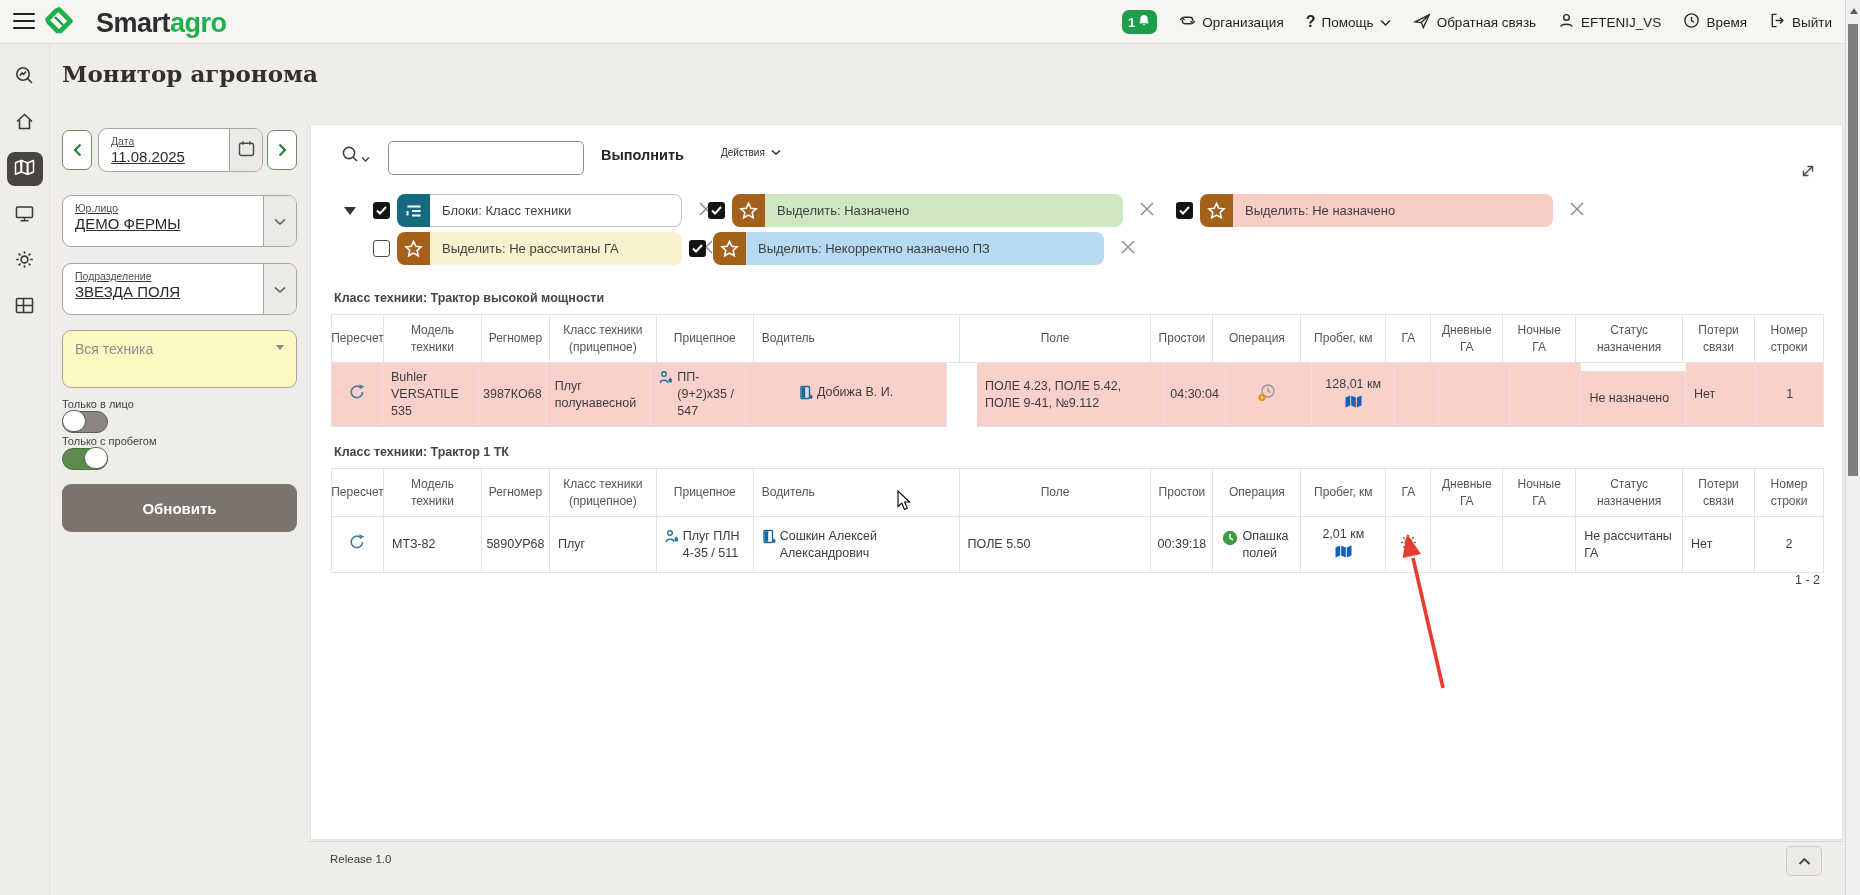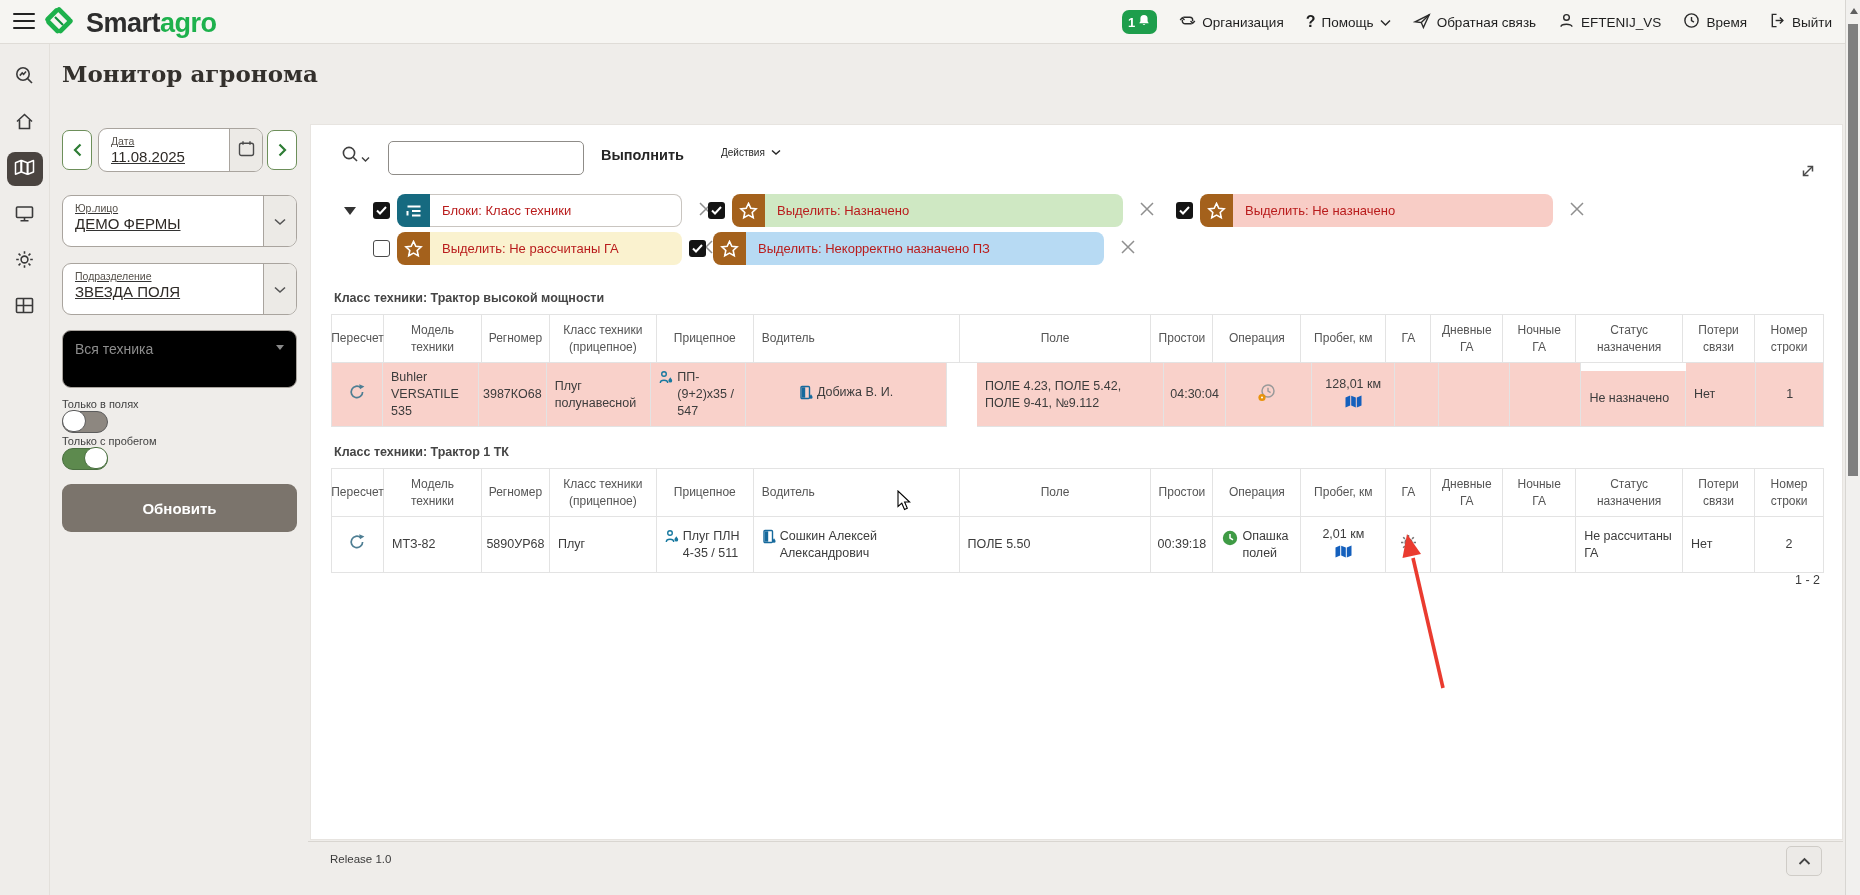--- a/index.html
+++ b/index.html
@@ -5,21 +5,21 @@
   * { margin:0; padding:0; box-sizing:border-box; }
   html,body { width:1860px; height:895px; overflow:hidden; }
   body { font-family:"Liberation Sans", sans-serif; color:#333; }
   .stage { position:relative; width:1860px; height:895px; background:#efedea; }
 
   
   .topbar { position:absolute; left:0; top:0; width:1860px; height:44px;
             background:#f6f5f2; border-bottom:1px solid #dfdcd7; z-index:5; }
   .hamburger { position:absolute; left:13px; top:13px; width:22px; height:18px; cursor:pointer; }
   .hamburger span { display:block; height:2.4px; background:#222; margin-bottom:4.4px; border-radius:1px; }
-  .brand { position:absolute; left:44px; top:6px; display:flex; align-items:center; gap:12px; }
+  .brand { position:absolute; left:44px; top:6px; display:flex; align-items:center; gap:22px; }
   .brand-text { font-size:27px; font-weight:bold; letter-spacing:-0.5px; }
   .brand-text .b1 { color:#2d2d2d; } .brand-text .b2 { color:#1db14c; }
   .top-menu { position:absolute; right:28px; top:0; height:44px; display:flex; align-items:center; gap:22px; }
   .menu-item { display:flex; align-items:center; gap:6px; font-size:13.5px; color:#1f1f1f; cursor:pointer; white-space:nowrap; }
   .notif { display:flex; align-items:center; gap:2px; background:#1e9e4c; color:#fff;
            border-radius:7px; padding:3px 6px; font-size:13px; font-weight:bold; cursor:pointer; }
 
   
   .sidebar { position:absolute; left:0; top:44px; width:50px; height:851px;
              background:#efedea; border-right:1px solid #e3e0db;
@@ -35,21 +35,21 @@
   
   .left-panel { position:absolute; left:62px; top:128px; width:235px; }
   .nav-btn { position:absolute; width:30px; height:40px; background:#fff; border:1.6px solid #6d8f5a;
              border-radius:7px; display:flex; align-items:center; justify-content:center; cursor:pointer; }
   .field-box { position:absolute; background:#fff; border:1.3px solid #a9a49e; border-radius:9px; display:flex;text-decoration:underline; }
   .fb-main { flex:1; padding:6px 0 4px 12px; overflow:hidden; }
   .fb-label { font-size:10.5px; color:#55504a; }
   .fb-value { font-size:15px; color:#2e2a26; margin-top:1px; white-space:nowrap; }
   .fb-side { width:33px; background:#eceae6; border-left:1.3px solid #a9a49e;
              border-radius:0 8px 8px 0; display:flex; align-items:center; justify-content:center; cursor:pointer; }
-  .multi-box { position:absolute; left:0; top:202px; width:235px; height:58px; background:#000000;
+  .multi-box { position:absolute; left:0; top:202px; width:235px; height:58px; background:#fef9c3;
                border:1.3px solid #a9a49e; border-radius:9px; padding:9px 12px; cursor:pointer; }
   .multi-ph { font-size:14px; color:#8d8d8d; }
   .multi-caret { position:absolute; right:12px; top:14px; width:0; height:0;
                  border-left:4.5px solid transparent; border-right:4.5px solid transparent; border-top:5.5px solid #8a8a8a; }
   .tog-label { position:absolute; font-size:11px; color:#3f3f3f; }
   .toggle { position:absolute; width:46px; height:22px; border-radius:11px; cursor:pointer; }
   .toggle .knob { position:absolute; top:0; width:24px; height:22px; background:#fff; border-radius:11px; }
   .toggle.off { background:#8d8780; border:1.6px solid #5c5c5c; }
   .toggle.off .knob { left:-1px; top:-1.6px; border:1.6px solid #5c5c5c; }
   .toggle.on { background:#5d8a4e; border:1.6px solid #4a7040; }
@@ -75,21 +75,21 @@
   .tri { position:absolute; left:33px; top:82px; width:0; height:0; cursor:pointer;
          border-left:6px solid transparent; border-right:6px solid transparent; border-top:8px solid #333; }
   .chip-group { position:absolute; display:flex; align-items:center; }
   .cb { width:17px; height:17px; border-radius:3px; margin-right:7px; flex:none; cursor:pointer;
         display:flex; align-items:center; justify-content:center; }
   .cb.checked { background:#141414; }
   .cb.un { background:#fff; border:1.6px solid #4a4a4a; }
   .chip-icon { width:33px; height:33px; border-radius:8px 0 0 8px; flex:none;
                display:flex; align-items:center; justify-content:center; }
   .chip-pill { height:33px; border-radius:0 8px 8px 0; display:flex; align-items:center;
-               padding-left:12px; font-size:13px; color:#b91c1c; cursor:pointer; }
+               padding-left:12px; font-size:13px; color:#404040; cursor:pointer; }
   .chip-pill.bordered { border:1px solid #c9c5c0; border-left:none; }
   .chip-x { margin-left:14px; cursor:pointer; }
 
   
   .tables { position:absolute; left:20px; top:160px; width:1493px; }
   .section-title { font-size:12.5px; font-weight:600; color:#454545; margin:6px 0 9px 3px; }
   .dtable { border-top:1px solid #e3e3e3; border-left:1px solid #e3e3e3; margin-bottom:18px; }
   .trow { display:flex; }
   .tcell { border-right:1px solid #e3e3e3; border-bottom:1px solid #e3e3e3; font-size:12.5px;
            padding:6px 8px; display:flex; align-items:center; justify-content:center; text-align:center;
@@ -292,21 +292,21 @@
               <polyline points="1,1.5 6,6 11,1.5"></polyline>
             </svg></span>
       </div>
     </div>
 
     <div class="multi-box">
       <span class="multi-ph">Вся техника</span>
       <span class="multi-caret"></span>
     </div>
 
-    <div class="tog-label" style="left:0;top:270px;">Только в полях</div>
+    <div class="tog-label" style="left:0;top:270px;">Только в лицо</div>
     <div class="toggle off" style="left:0;top:283px;" id="tog-fields">
         <span class="knob"></span>
       </div>
 
     <div class="tog-label" style="left:0;top:307px;">Только с пробегом</div>
     <div class="toggle on" style="left:0;top:320px;" id="tog-mileage">
         <span class="knob"></span>
       </div>
 
     <button class="refresh-btn">Обновить</button>

